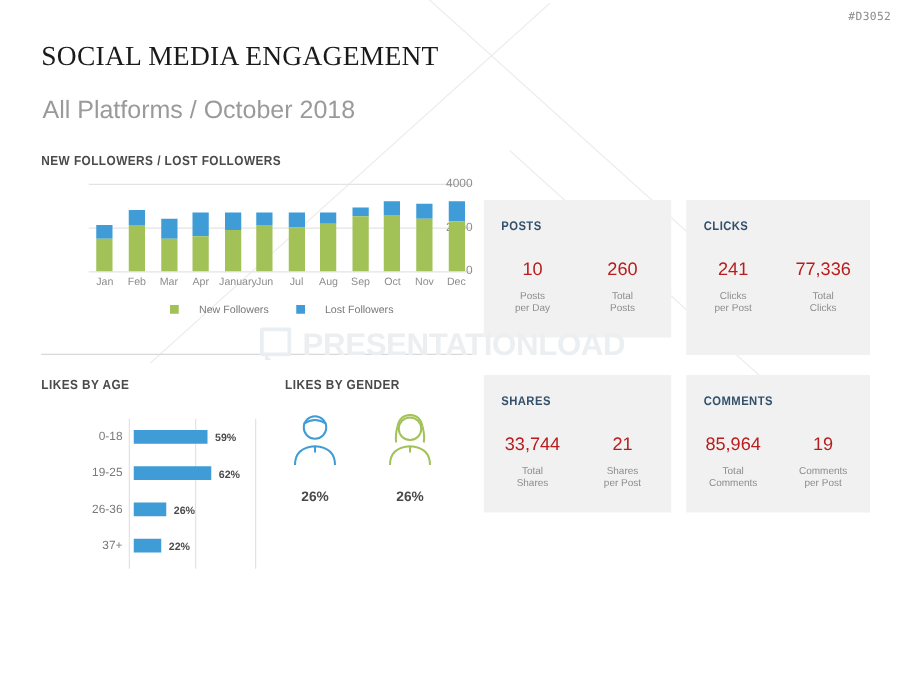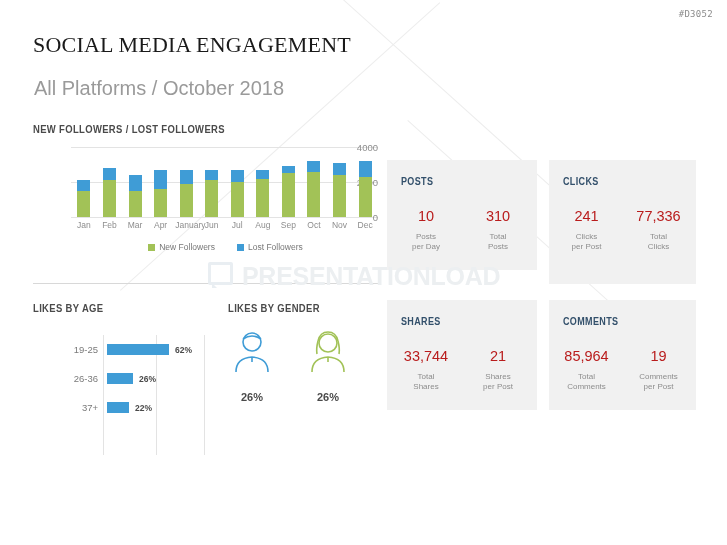--- a/index.html
+++ b/index.html
@@ -139,21 +139,21 @@
   }
   .legend {
     position: absolute;
     left: 40px;
     right: 0;
     top: 95px;
     display: flex;
     justify-content: center;
     gap: 22px;
   }
-  .legend-item { display: flex; align-items: center; gap: 4px; justify-content: center; }
+  .legend-item { display: flex; align-items: center; gap: 16px; justify-content: center; }
   .legend-swatch { width: 7px; height: 7px; display: block; }
   .legend-text { font-size: 8.5px; color: #777; }
 
   
   #divider {
     position: absolute;
     left: 33px;
     top: 283px;
     width: 345px;
     height: 1px;
@@ -416,20 +416,25 @@
 
 <div id="divider"></div>
 
 <div id="age-panel">
   <div id="age-heading" class="section-heading">LIKES BY AGE</div>
   <div class="age-axis-v age-axis-1"></div>
   <div class="age-axis-v age-axis-2"></div>
   <div class="age-axis-v age-axis-3"></div>
   <div class="age-rows" id="age-rows">
       <div class="age-row">
+        <span class="age-label">0-18</span>
+        <span class="age-bar" style="background: rgb(63, 156, 214); width: 59px;"></span>
+        <span class="age-value">59%</span>
+      </div>
+      <div class="age-row">
         <span class="age-label">19-25</span>
         <span class="age-bar" style="background: rgb(63, 156, 214); width: 62px;"></span>
         <span class="age-value">62%</span>
       </div>
       <div class="age-row">
         <span class="age-label">26-36</span>
         <span class="age-bar" style="background: rgb(63, 156, 214); width: 26px;"></span>
         <span class="age-value">26%</span>
       </div>
       <div class="age-row">
@@ -471,21 +476,21 @@
 </div>
 
 <div class="kpi-card" id="card-posts">
   <div class="kpi-title">POSTS</div>
   <div class="kpi-stats">
     <div class="kpi-stat">
       <span class="kpi-value">10</span>
       <span class="kpi-caption"><span>Posts</span><br><span>per Day</span></span>
     </div>
     <div class="kpi-stat">
-      <span class="kpi-value">310</span>
+      <span class="kpi-value">260</span>
       <span class="kpi-caption"><span>Total</span><br><span>Posts</span></span>
     </div>
   </div>
 </div>
 
 <div class="kpi-card" id="card-clicks">
   <div class="kpi-title">CLICKS</div>
   <div class="kpi-stats">
     <div class="kpi-stat">
       <span class="kpi-value">241</span>

